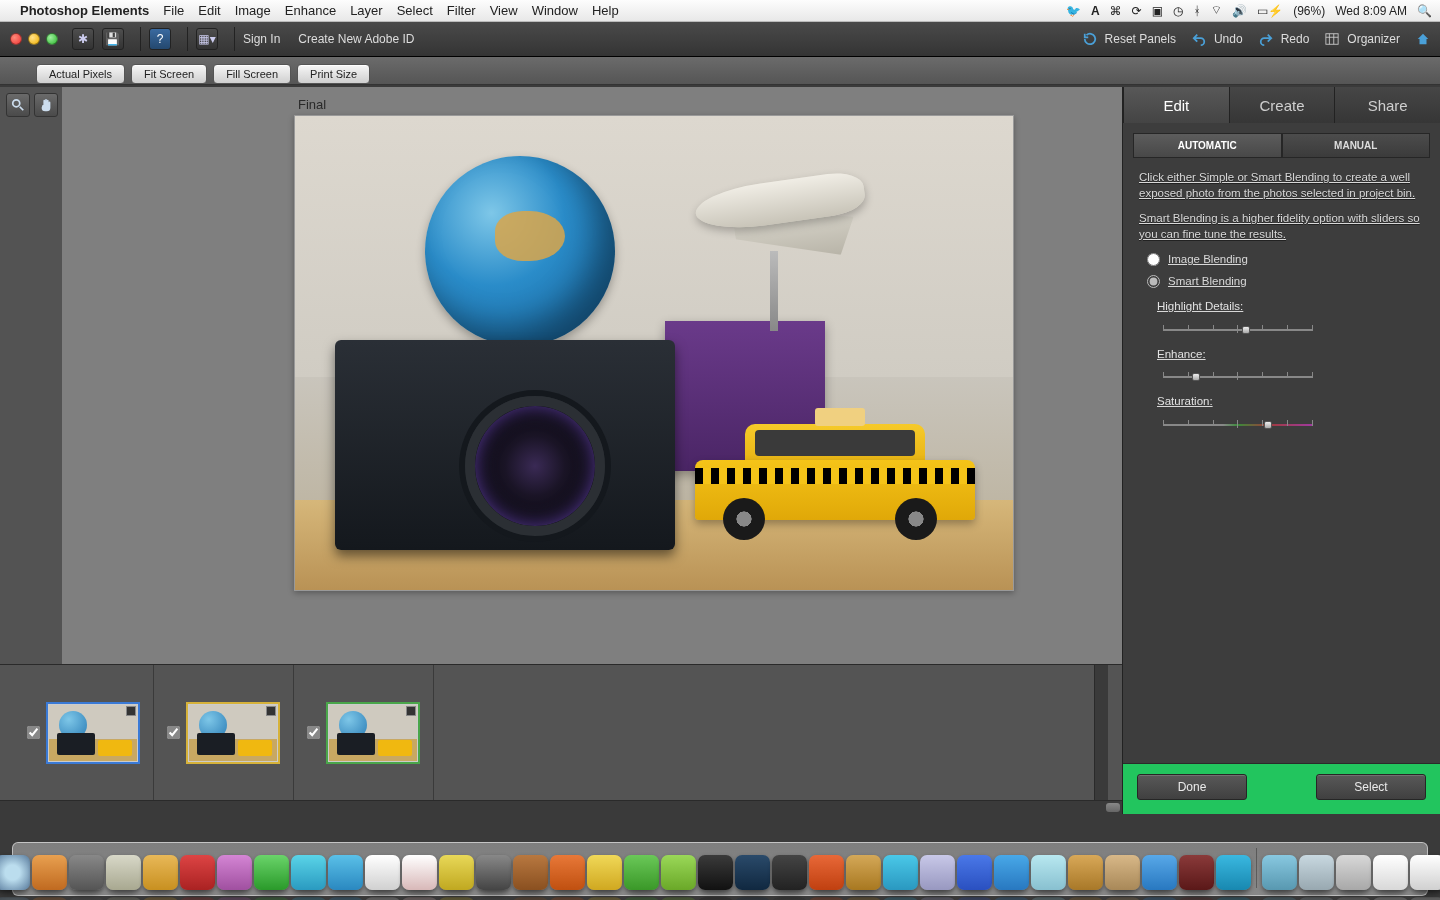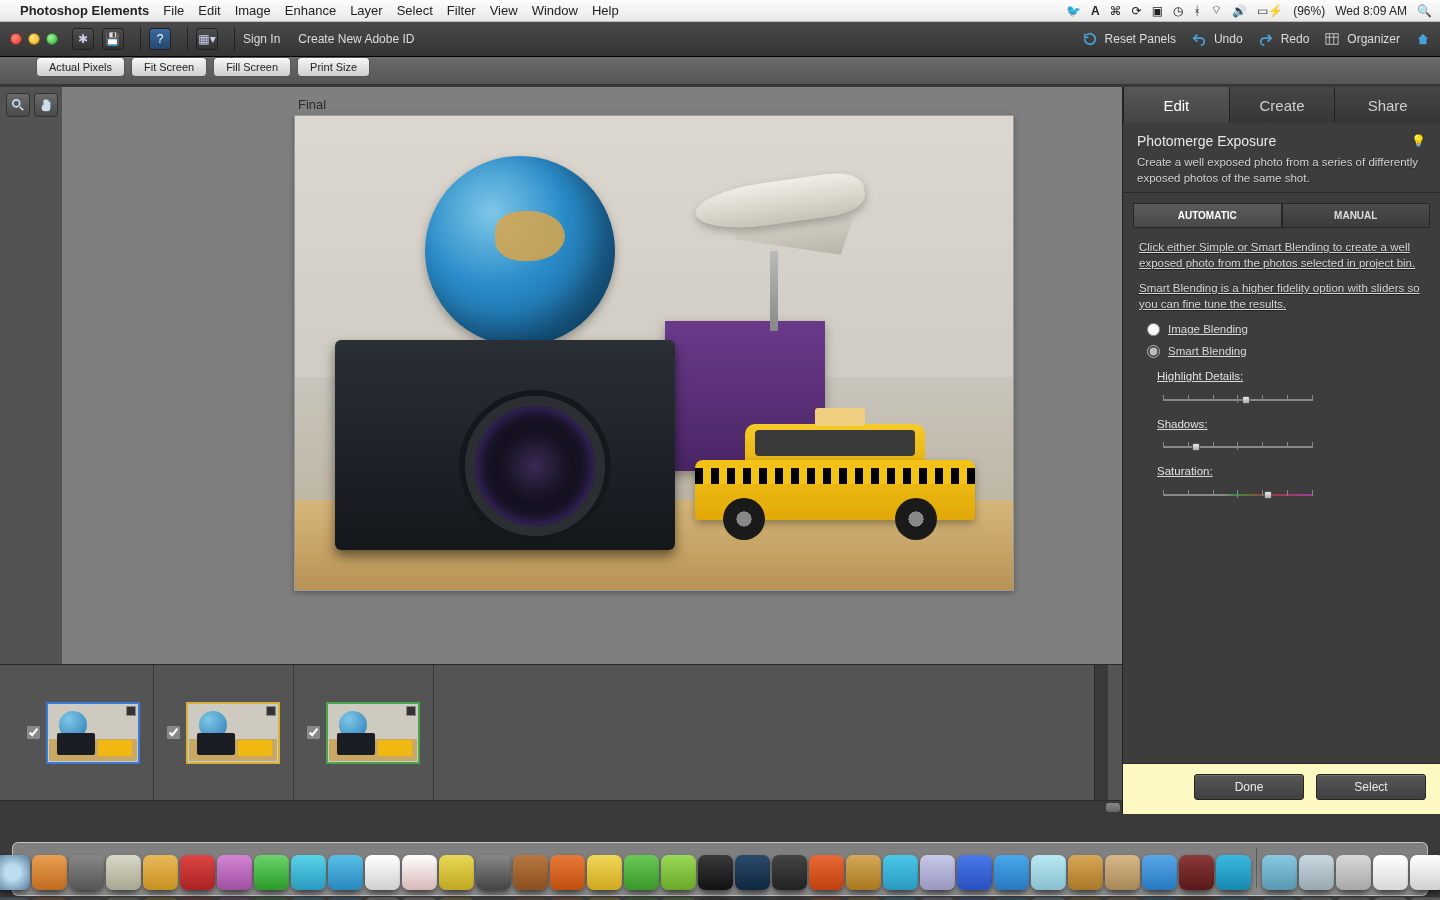--- a/index.html
+++ b/index.html
@@ -20,21 +20,21 @@
 .traffic .dot { width: 12px; height: 12px; border-radius: 50%; border: 1px solid rgba(0,0,0,.4); }
 .dot.r{background:radial-gradient(circle at 35% 35%,#ff8a7a,#e33);} .dot.y{background:radial-gradient(circle at 35% 35%,#ffe08a,#f0b000);} .dot.g{background:radial-gradient(circle at 35% 35%,#9ef09e,#2db52d);}
 .tb-icon { width: 22px; height: 22px; display: inline-flex; align-items: center; justify-content: center; margin-right: 8px; border: 1px solid #222; background: linear-gradient(#4e4e4e,#333); border-radius: 3px; color: #cce; }
 .tb-sep { width: 1px; height: 24px; background: #222; margin: 0 8px; }
 .tb-link { margin-right: 18px; cursor: default; }
 .tb-right { margin-left: auto; display: flex; align-items: center; gap: 16px; }
 .tb-right .ritem { display: flex; align-items: center; gap: 8px; cursor: default; }
 .tb-right .ritem svg { width: 14px; height: 14px; }
 
 
-.viewbar { height: 28px; background: linear-gradient(#6b6b6b,#555); display: flex; align-items: flex-start; padding: 0 10px 0 36px; gap: 6px; border-bottom: 1px solid #333; }
+.viewbar { height: 28px; background: linear-gradient(#6b6b6b,#555); display: flex; align-items: flex-end; padding: 0 10px 0 36px; gap: 6px; border-bottom: 1px solid #333; }
 .viewbtn { background: linear-gradient(#f7f7f7,#cfcfcf); border: 1px solid #555; border-radius: 4px; padding: 3px 12px; font-size: 11px; color: #222; cursor: default; box-shadow: inset 0 1px 0 #fff; }
 
 
 .main { position: absolute; top: 87px; bottom: 86px; left: 0; right: 0; display: flex; }
 .leftcol { width: 1122px; display: flex; flex-direction: column; background: #535353; }
 .righpanel { flex: 1; background: #3d3d3d; display: flex; flex-direction: column; border-left: 1px solid #222; }
 
 
 .tools-strip { width: 62px; background: #535353; padding-top: 6px; display: flex; gap: 4px; padding-left: 6px; align-items: flex-start; }
 .tools-strip .tool { width: 24px; height: 24px; background: linear-gradient(#6a6a6a,#4a4a4a); border: 1px solid #333; border-radius: 3px; display:flex;align-items:center;justify-content:center;color:#ddd; }
@@ -100,21 +100,21 @@
 .radio-row input { accent-color:#bbb; }
 .slider-group { margin: 10px 0 4px 18px; }
 .slider-label { font-size:11.5px; color:#e2e2e2; margin-bottom:8px; }
 .slider { position:relative; height:14px; width: 150px; margin-left:6px; }
 .slider .track { position:absolute; top:6px; left:0; right:0; height:2px; background:#888; }
 .slider .ticks { position:absolute; top:2px; left:0; right:0; height:10px; display:flex; justify-content:space-between; }
 .slider .ticks i { width:1px; height:6px; background:#888; }
 .slider .ticks i.mid{height:8px;}
 .slider .thumbh { position:absolute; top:3px; width:8px; height:8px; background:linear-gradient(#eee,#aaa); border:1px solid #555; border-radius:2px; transform:translateX(-50%); }
 .slider.sat .track{background:linear-gradient(90deg,#888 0%,#888 40%,#3a8a3a 50%,#a03a3a 70%,#a03aa0 100%);}
-.rp-footer { padding: 10px 14px 14px; display:flex; gap:12px; justify-content:flex-end; border-top:1px solid #2a2a2a; background:#fef9c3; }
+.rp-footer { padding: 10px 14px 14px; display:flex; gap:12px; justify-content:space-between; border-top:1px solid #2a2a2a; background:#22c55e; }
 .rp-footer button { flex:1; max-width:110px; padding:5px 0; font-size:12px; color:#eaeaea; background:linear-gradient(#585858,#404040); border:1px solid #262626; border-radius:3px; cursor:default; box-shadow:inset 0 1px 0 rgba(255,255,255,.15); }
 
 
 .dock { position:absolute; bottom:0; left:0; right:0; height:86px; display:flex; align-items:flex-end; justify-content:center; }
 .dock-bg { position:absolute; bottom:4px; left:12px; right:12px; height:54px; background:linear-gradient(rgba(255,255,255,.35),rgba(200,200,200,.55)); border:1px solid rgba(255,255,255,.5); border-radius:6px; backdrop-filter:blur(4px); }
 .dock-items { position:relative; display:flex; gap:2px; padding: 0 18px 10px; align-items:flex-end; }
 .dockicon { width:35px; height:35px; border-radius:7px; box-shadow:0 2px 4px rgba(0,0,0,.4), 0 12px 8px -6px rgba(0,0,0,.25); position:relative; }
 .dockicon::after{content:"";position:absolute;bottom:-36px;left:0;width:100%;height:32px;background:inherit;transform:scaleY(-.8);opacity:.22;border-radius:7px;filter:blur(.5px);} .di1{background:radial-gradient(circle,#bde 30%,#579 100%);} .di2{background:linear-gradient(#e8a050,#c06a20);} .di3{background:linear-gradient(#888,#555);} .di4{background:linear-gradient(#d8d8c8,#a8a890);} .di5{background:linear-gradient(#e8b858,#c89020);} .di6{background:linear-gradient(#d44,#a22);} .di7{background:linear-gradient(#d485d4,#a050a0);} .di8{background:linear-gradient(#6ad46a,#2a9a2a);} .di9{background:linear-gradient(#5ad4e8,#2a9ac0);} .di10{background:linear-gradient(#5ac0e8,#2a88c0);} .di11{background:linear-gradient(#fff,#d0d0d0);} .di12{background:linear-gradient(#fff,#d8b8b8);} .di13{background:linear-gradient(#e8d858,#c0a820);} .di14{background:linear-gradient(#888,#444);} .di15{background:linear-gradient(#b87840,#8a5020);} .di16{background:linear-gradient(#e87838,#c05010);} .di17{background:linear-gradient(#f0d858,#d0a820);} .di18{background:linear-gradient(#6ac858,#3a9828);} .di19{background:linear-gradient(#9ad858,#6aa828);} .di20{background:linear-gradient(#3a3a3a,#111);color:#e8a030;} .di21{background:linear-gradient(#2a4a6a,#102840);} .di22{background:linear-gradient(#444,#222);} .di23{background:linear-gradient(#e86838,#c04010);} .di24{background:linear-gradient(#d4a858,#a87820);} .di25{background:linear-gradient(#4ac8e8,#2a98c0);} .di26{background:linear-gradient(#c8c8e8,#9898c0);} .di27{background:linear-gradient(#4a78e8,#2a50c0);} .di28{background:linear-gradient(#48a8e8,#2878c0);} .di29{background:linear-gradient(#b8e8f0,#88c0d0);} .di30{background:linear-gradient(#d8a858,#a87828);} .di31{background:linear-gradient(#d8b888,#a88858);} .di32{background:linear-gradient(#58a8e8,#2878c0);} .di33{background:linear-gradient(#8a3a3a,#5a1818);} .di34{background:linear-gradient(#3ab8e0,#1888b0);} .di35{background:linear-gradient(#88c8e0,#5898b0);} .di36{background:linear-gradient(#c8d8e0,#98a8b0);} .di37{background:linear-gradient(#d8d8d8,#a8a8a8);} .di38{background:linear-gradient(#fff,#d8d8d8);} .di39{background:linear-gradient(#fff,#d0d0d0);}
 .dock-sep{width:1px;height:40px;background:rgba(0,0,0,.3);margin:0 3px 2px;}
 
@@ -289,27 +289,20 @@
         </div>
     </div>
   </div>
 
   <div class="righpanel">
     <div class="rp-tabs">
       <div class="rp-tab active">Edit</div>
       <div class="rp-tab">Create</div>
       <div class="rp-tab">Share</div>
     </div>
-    <div class="rp-section">
-      <div class="rp-title">
-          <span>Photomerge Exposure</span>
-          <span class="bulb">💡</span>
-        </div>
-      <div class="rp-desc">Create a well exposed photo from a series of differently exposed photos of the same shot.</div>
-    </div>
     <div class="subtabs">
       <div class="subtab active">AUTOMATIC</div>
       <div class="subtab">MANUAL</div>
     </div>
     <div class="rp-body">
       <p>Click either Simple or Smart Blending to create a well exposed photo from the photos selected in project bin.</p>
       <p>Smart Blending is a higher fidelity option with sliders so you can fine tune the results.</p>
       <div class="radio-row">
         <input type="radio" name="blend" style="">
         <span>Image Blending</span>
@@ -328,21 +321,21 @@
               <i></i>
               <i class="mid"></i>
               <i></i>
               <i></i>
               <i></i>
             </div>
             <div class="thumbh" style="left:55%"></div>
           </div>
       </div>
       <div class="slider-group">
-        <div class="slider-label">Shadows:</div>
+        <div class="slider-label">Enhance:</div>
         <div class="slider">
             <div class="track"></div>
             <div class="ticks">
               <i></i>
               <i></i>
               <i></i>
               <i class="mid"></i>
               <i></i>
               <i></i>
               <i></i>

